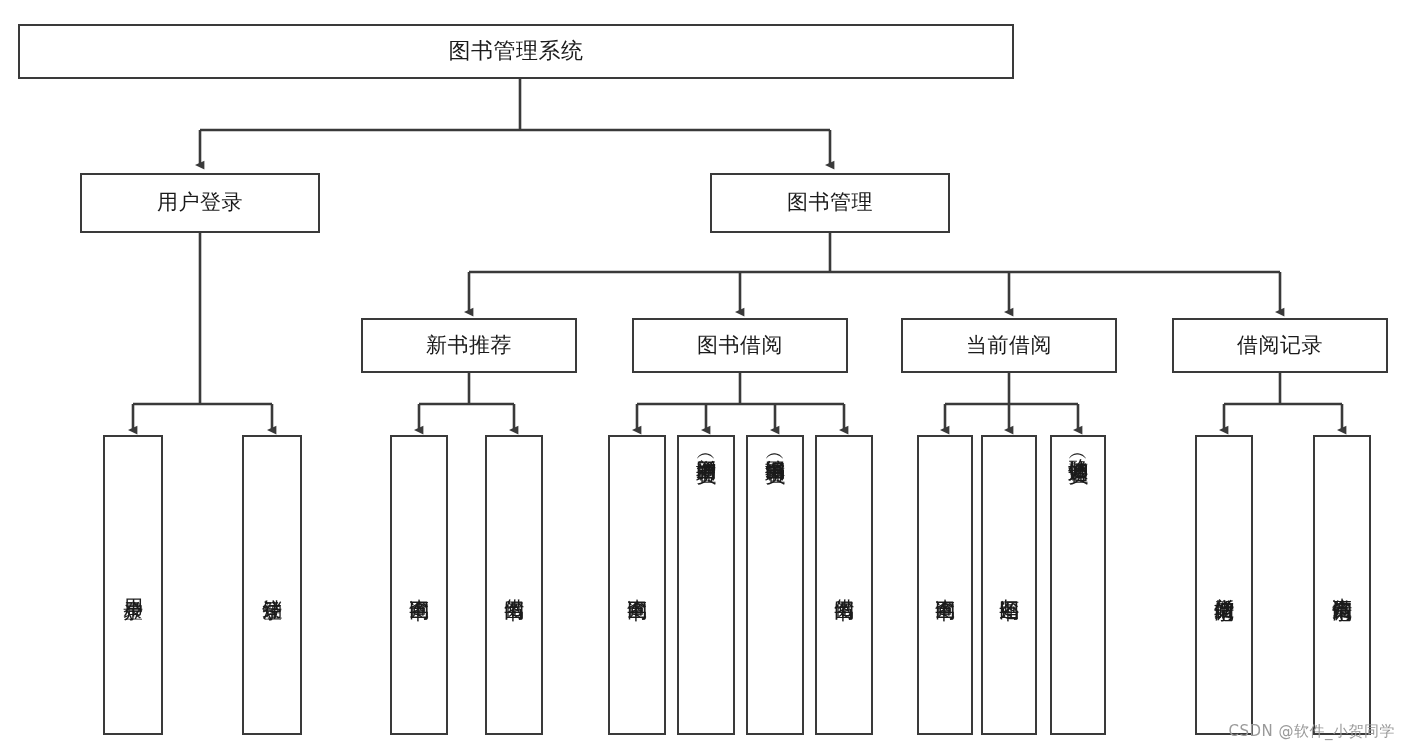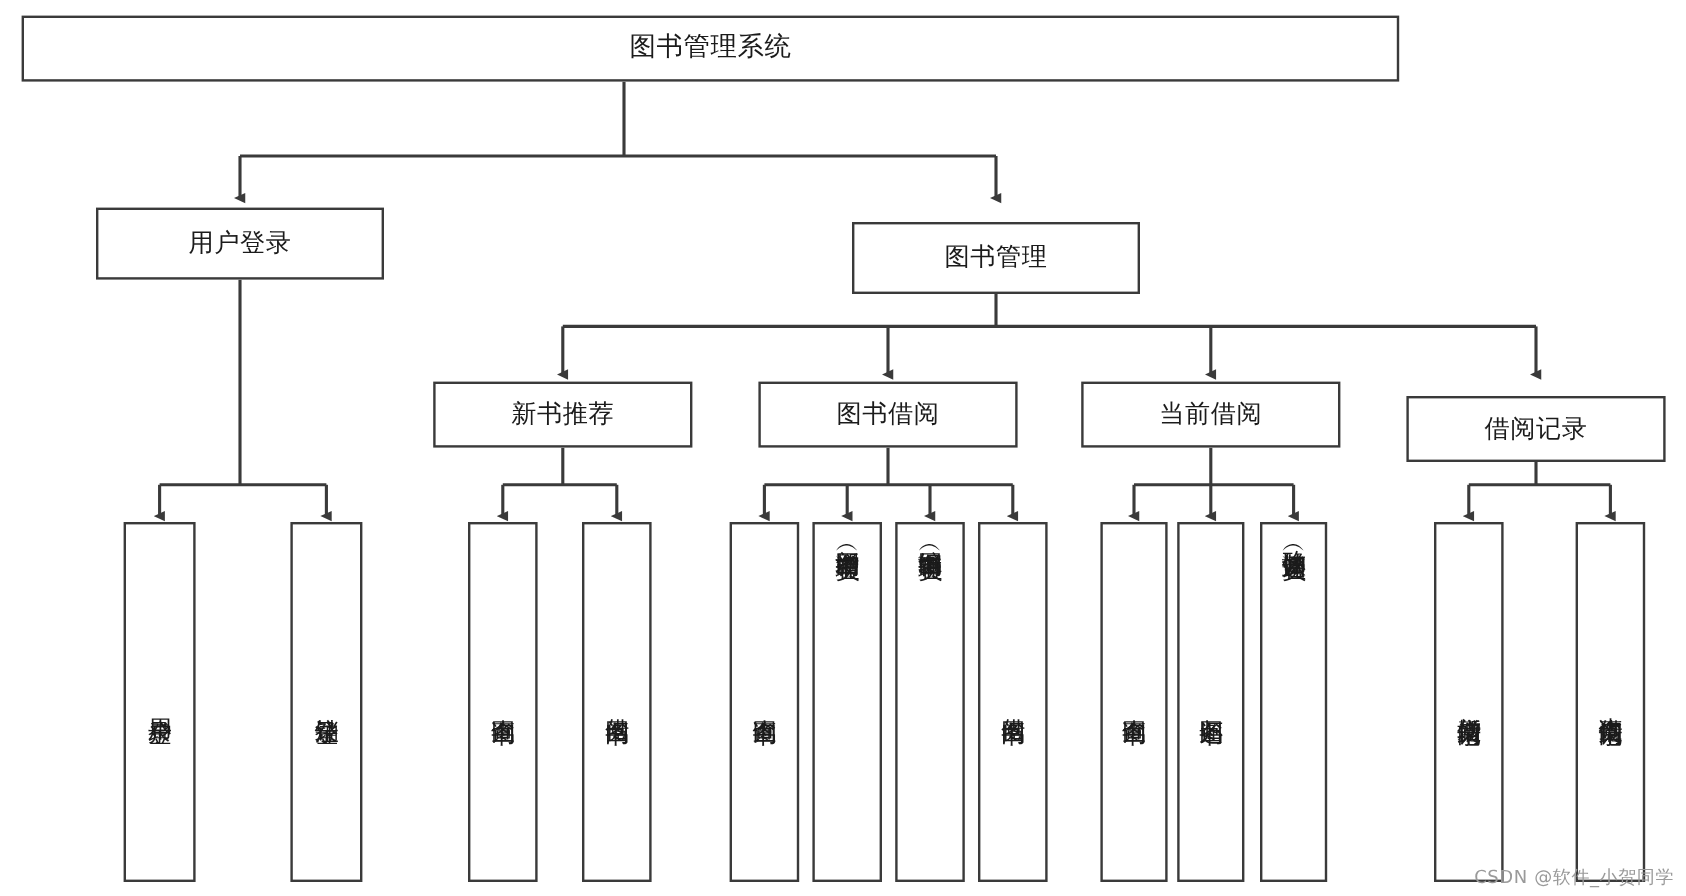--- a/index.html
+++ b/index.html
@@ -130,45 +130,45 @@
       <path d="M1009,404 L1009,430" marker-end="url(#arrowhead)"></path>
       <path d="M1078,404 L1078,430" marker-end="url(#arrowhead)"></path>
 
       <path d="M1280,373 L1280,404"></path>
       <path d="M1224,404 L1342,404"></path>
       <path d="M1224,404 L1224,430" marker-end="url(#arrowhead)"></path>
       <path d="M1342,404 L1342,430" marker-end="url(#arrowhead)"></path>
     </g>
   </svg>
 
-  <div class="node horiz root" style="left:18px; top:13px; width:1148px; height:55px;">
+  <div class="node horiz root" style="left:18px; top:24px; width:996px; height:55px;">
     <span class="node-label">图书管理系统</span>
   </div>
 
   <div class="node horiz" style="left:80px; top:173px; width:240px; height:60px;">
     <span class="node-label">用户登录</span>
   </div>
 
-  <div class="node horiz" style="left:710px; top:173px; width:240px; height:60px;margin-top:12px;">
+  <div class="node horiz" style="left:710px; top:173px; width:240px; height:60px;">
     <span class="node-label">图书管理</span>
   </div>
 
   <div class="node horiz" style="left:361px; top:318px; width:216px; height:55px;">
     <span class="node-label">新书推荐</span>
   </div>
 
   <div class="node horiz" style="left:632px; top:318px; width:216px; height:55px;justify-content:center;">
     <span class="node-label">图书借阅</span>
   </div>
 
   <div class="node horiz" style="left:901px; top:318px; width:216px; height:55px;font-family:Liberation Serif, serif;">
     <span class="node-label">当前借阅</span>
   </div>
 
-  <div class="node horiz" style="left:1172px; top:318px; width:216px; height:55px;margin-top:12px;">
+  <div class="node horiz" style="left:1172px; top:318px; width:216px; height:55px;">
     <span class="node-label">借阅记录</span>
   </div>
 
   <div class="node vert short" style="left:103px; top:435px; width:60px; height:300px;">
     <span class="node-label">用户登录</span>
   </div>
 
   <div class="node vert short" style="left:242px; top:435px; width:60px; height:300px;">
     <span class="node-label">注销登录</span>
   </div>

